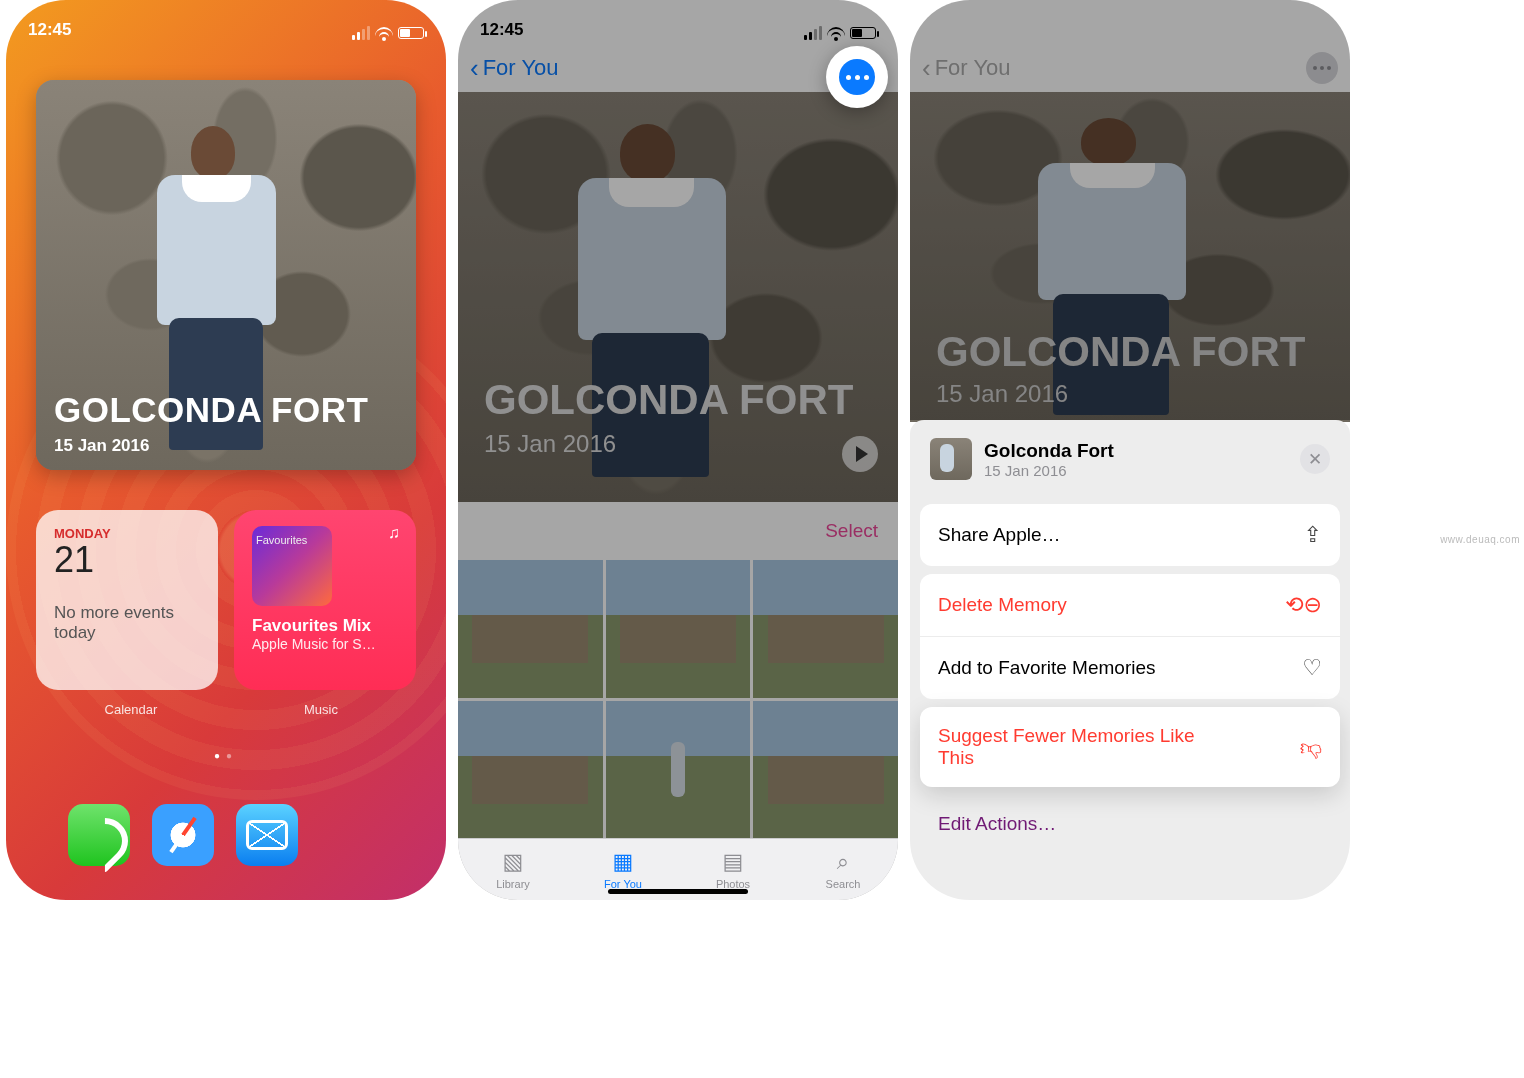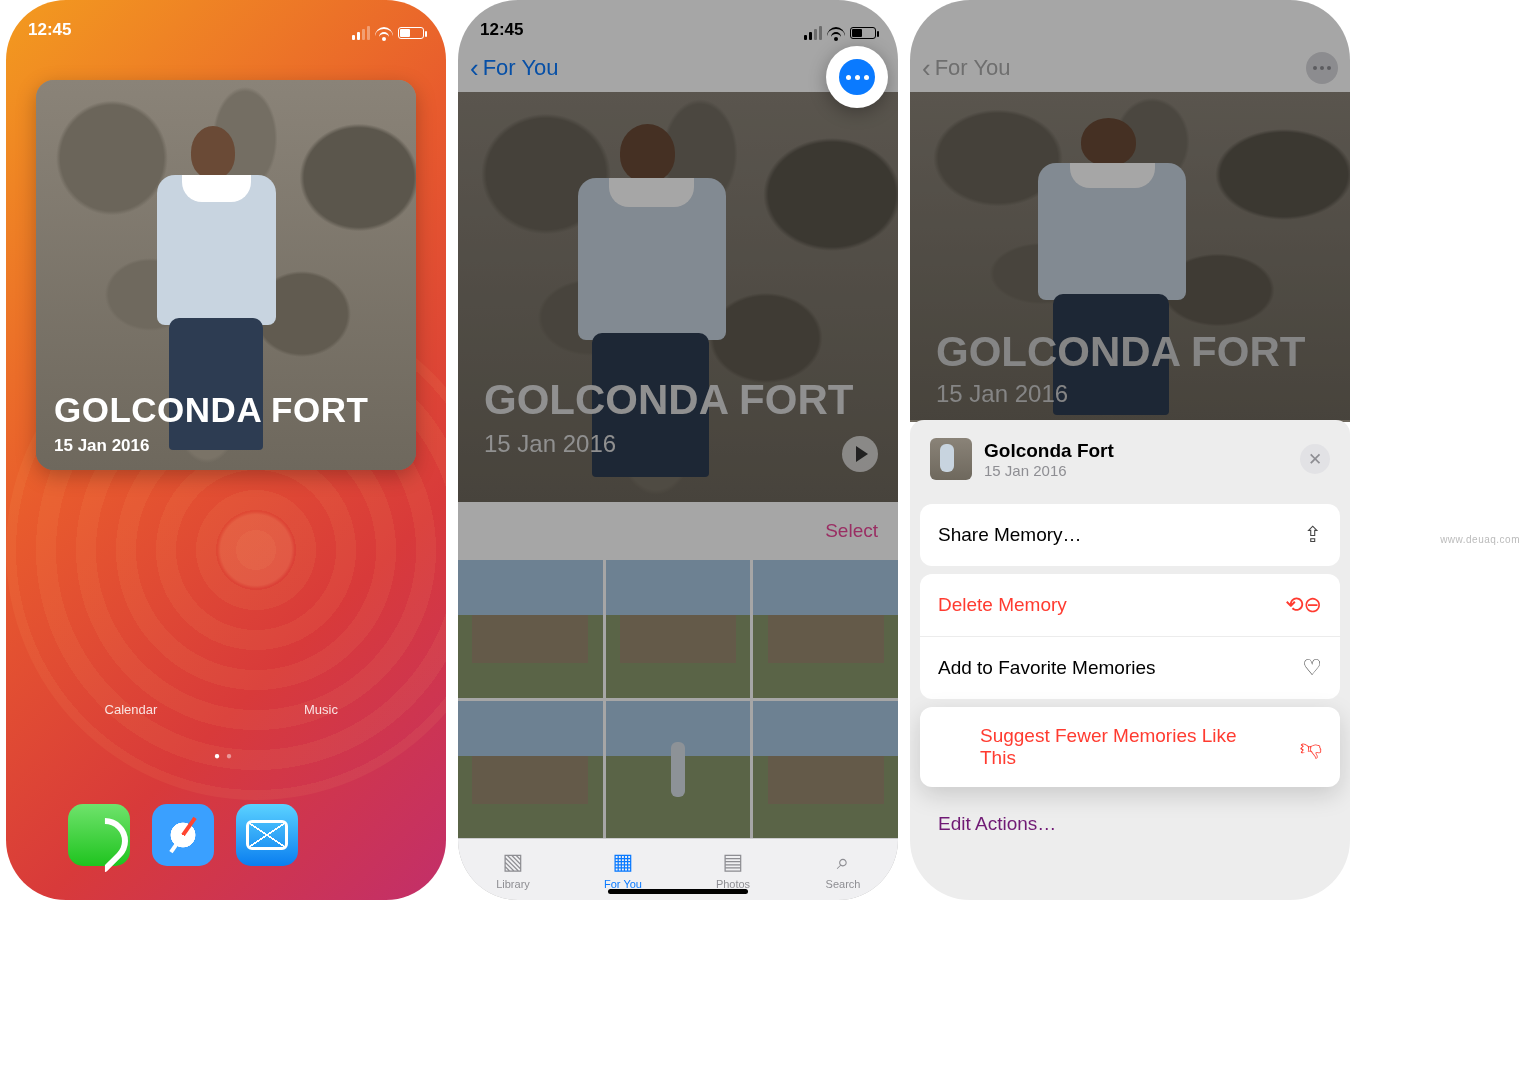--- a/index.html
+++ b/index.html
@@ -187,20 +187,35 @@
     <div class="person">
       <div class="head"></div>
           <div class="torso"></div>
           <div class="collar"></div>
           <div class="legs"></div>
     </div>
     <div class="title">GOLCONDA FORT</div>
     <div class="date">15 Jan 2016</div>
   </div>
 
+  <div class="widget-row">
+    <div class="widget cal-widget">
+      <div class="dow">MONDAY</div>
+      <div class="dom">21</div>
+      <div class="events">No more events today</div>
+    </div>
+    <div class="widget music-widget">
+      <span class="music-ic">♫</span>
+      <div class="music-art">
+        <span class="fav-lbl">Favourites</span>
+      </div>
+      <div class="music-title">Favourites Mix</div>
+      <div class="music-sub">Apple Music for S…</div>
+    </div>
+  </div>
   <div class="widget-label">
     <span>Calendar</span>
     <span>Music</span>
   </div>
 
   <div class="pagedots"><span class="cur">●</span><span class="dim">●</span></div>
 
   <div class="dock">
     <div class="app phone-app"></div>
     <div class="app safari"></div>
@@ -322,39 +337,39 @@
         <div class="sheet-title">Golconda Fort</div>
         <div class="sheet-sub">15 Jan 2016</div>
       </div>
       <div class="sheet-close">
         <span>✕</span>
       </div>
     </div>
 
     <div class="row-block">
       <div class="row">
-        <span>Share Memory…</span>
+        <span>Share Apple…</span>
         <span class="glyph">⇪</span>
       </div>
     </div>
 
     <div class="row-block">
       <div class="row red">
         <span>Delete Memory</span>
         <span class="glyph">⟲⊖</span>
       </div>
       <div class="row">
         <span>Add to Favorite Memories</span>
         <span class="glyph">♡</span>
       </div>
     </div>
 
     <div class="row-block hl">
       <div class="row red">
-        <span style="max-width:280px;margin-left:42px;">Suggest Fewer Memories Like This</span>
+        <span style="max-width:280px;">Suggest Fewer Memories Like This</span>
         <span class="glyph">👎︎</span>
       </div>
     </div>
 
     <div class="row edit">
       <span>Edit Actions…</span>
     </div>
   </div>
 </div>
 

